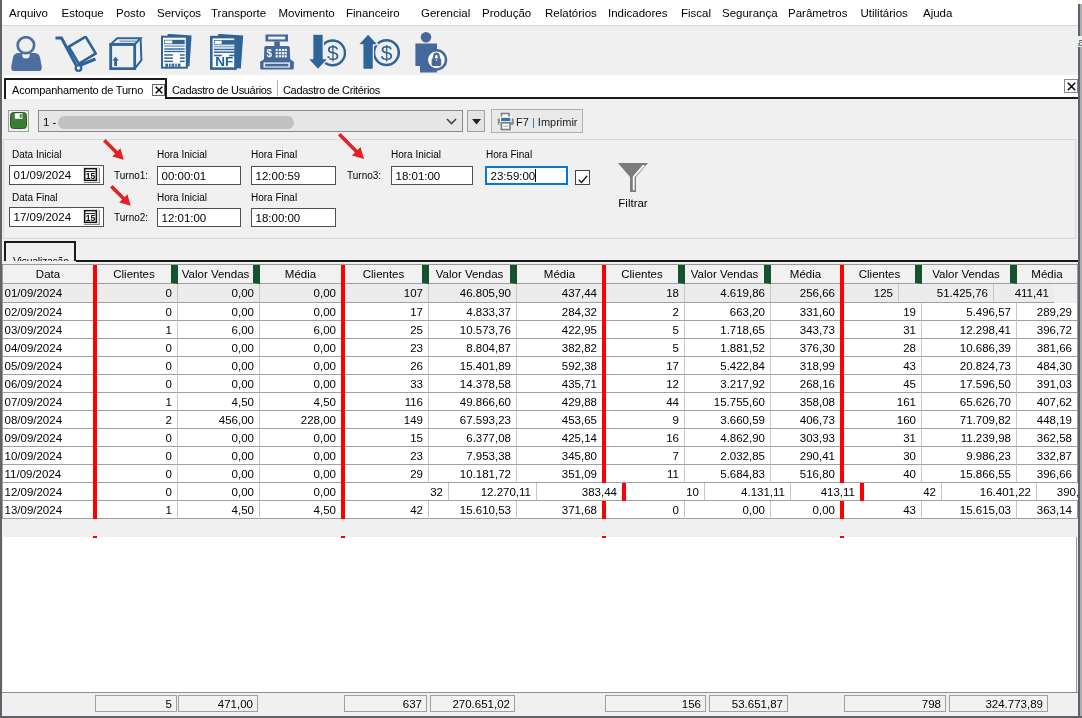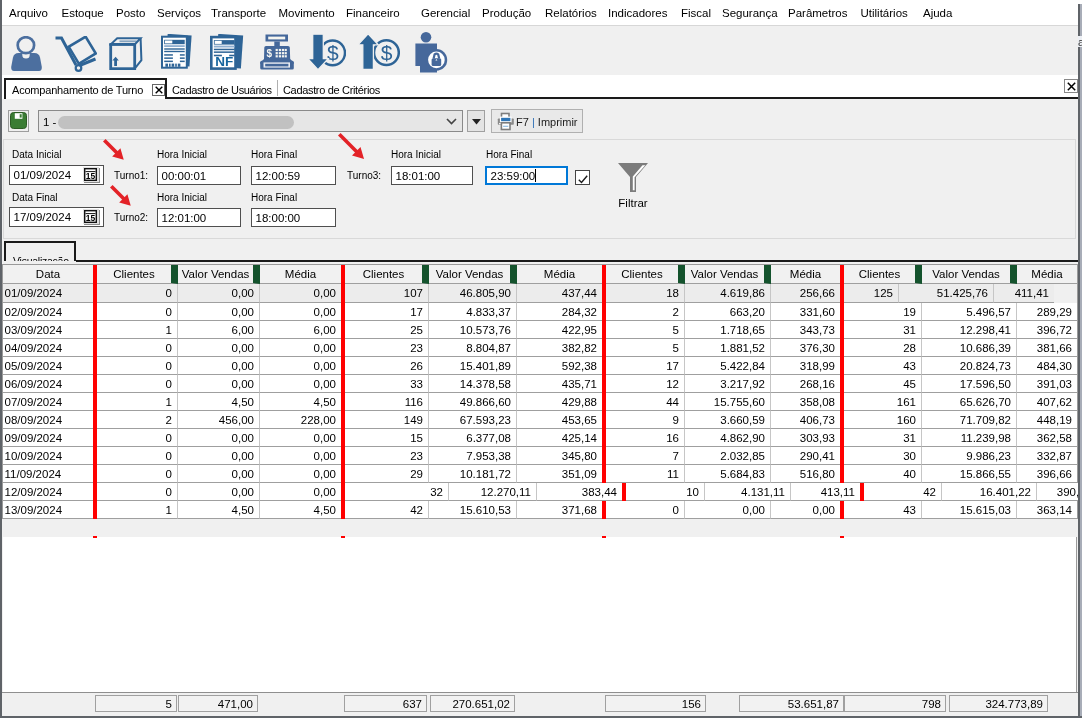--- a/index.html
+++ b/index.html
@@ -561,21 +561,21 @@
 <div class="abs" style="left:341px;top:536px;width:4px;height:2px;background:#f00"></div>
 <div class="abs" style="left:602px;top:536px;width:4px;height:2px;background:#f00"></div>
 <div class="abs" style="left:840px;top:536px;width:4px;height:2px;background:#f00"></div>
 
 <div id="totals" class="abs"></div>
 <div class="tot" style="left:95px;width:82px">5</div>
 <div class="tot" style="left:178px;width:80px">471,00</div>
 <div class="tot" style="left:344px;width:83px">637</div>
 <div class="tot" style="left:430px;width:85px">270.651,02</div>
 <div class="tot" style="left:605px;width:101px">156</div>
-<div class="tot" style="left:739px;width:105px">53.651,87</div>
+<div class="tot" style="left:709px;width:79px">53.651,87</div>
 <div class="tot" style="left:844px;width:102px">798</div>
 <div class="tot" style="left:949px;width:99px">324.773,89</div>
 
 <div id="wleft" class="abs"></div>
 <div id="wright1" class="abs"></div>
 <div id="wright2" class="abs"></div>
 <div id="wbottom" class="abs"></div>
 <div class="abs" style="left:1078px;top:36px;width:4px;height:11px;overflow:hidden;font-size:11px;color:#333;background:#eceff4">a</div>
 
 </body></html>

